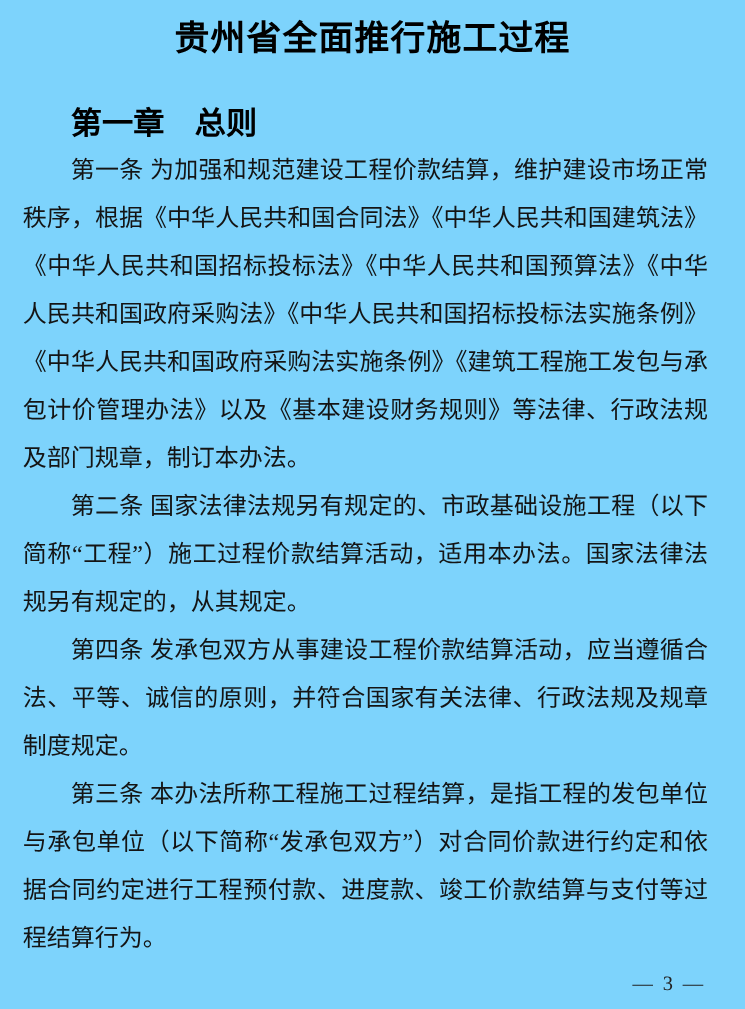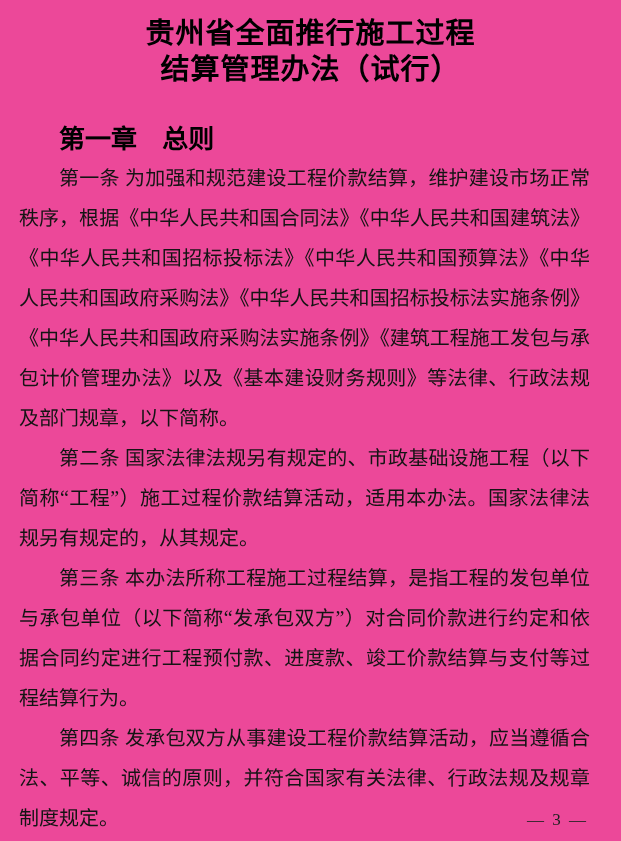--- a/index.html
+++ b/index.html
@@ -4,21 +4,21 @@
 <style>
   html, body {
     margin: 0;
     padding: 0;
     background: #ffffff;
   }
   .page {
     position: relative;
     width: 621px;
     height: 841px;
-    background: #ec4899;
+    background: #7dd3fc;
     overflow: hidden;
     color: #111111;
   }
   .doc-title {
     margin: 0;
     padding-top: 15px;
     text-align: center;
     font-family: "Liberation Serif", serif;
     font-weight: bold;
     font-size: 29px;
@@ -60,30 +60,29 @@
     letter-spacing: 2px;
   }
 </style>
 </head>
 <body>
 
 <div class="page">
 
   <h1 class="doc-title">
     <span>贵州省全面推行施工过程</span><br>
-    <span>结算管理办法（试行）</span>
   </h1>
 
   <h2 class="chapter-heading">
     <span class="chapter-number-text">第一章</span>
     <span class="chapter-title-text">总则</span>
   </h2>
 
   <div class="body-text">
-    <p>第一条 为加强和规范建设工程价款结算，维护建设市场正常秩序，根据《中华人民共和国合同法》《中华人民共和国建筑法》《中华人民共和国招标投标法》《中华人民共和国预算法》《中华人民共和国政府采购法》《中华人民共和国招标投标法实施条例》《中华人民共和国政府采购法实施条例》《建筑工程施工发包与承包计价管理办法》以及《基本建设财务规则》等法律、行政法规及部门规章，以下简称。</p>
+    <p>第一条 为加强和规范建设工程价款结算，维护建设市场正常秩序，根据《中华人民共和国合同法》《中华人民共和国建筑法》《中华人民共和国招标投标法》《中华人民共和国预算法》《中华人民共和国政府采购法》《中华人民共和国招标投标法实施条例》《中华人民共和国政府采购法实施条例》《建筑工程施工发包与承包计价管理办法》以及《基本建设财务规则》等法律、行政法规及部门规章，制订本办法。</p>
     <p>第二条 国家法律法规另有规定的、市政基础设施工程（以下简称“工程”）施工过程价款结算活动，适用本办法。国家法律法规另有规定的，从其规定。</p>
+    <p>第四条 发承包双方从事建设工程价款结算活动，应当遵循合法、平等、诚信的原则，并符合国家有关法律、行政法规及规章制度规定。</p>
     <p>第三条 本办法所称工程施工过程结算，是指工程的发包单位与承包单位（以下简称“发承包双方”）对合同价款进行约定和依据合同约定进行工程预付款、进度款、竣工价款结算与支付等过程结算行为。</p>
-    <p>第四条 发承包双方从事建设工程价款结算活动，应当遵循合法、平等、诚信的原则，并符合国家有关法律、行政法规及规章制度规定。</p>
   </div>
 
   <div class="page-number">— 3 —</div>
 
 </div>
 
 </body></html>

